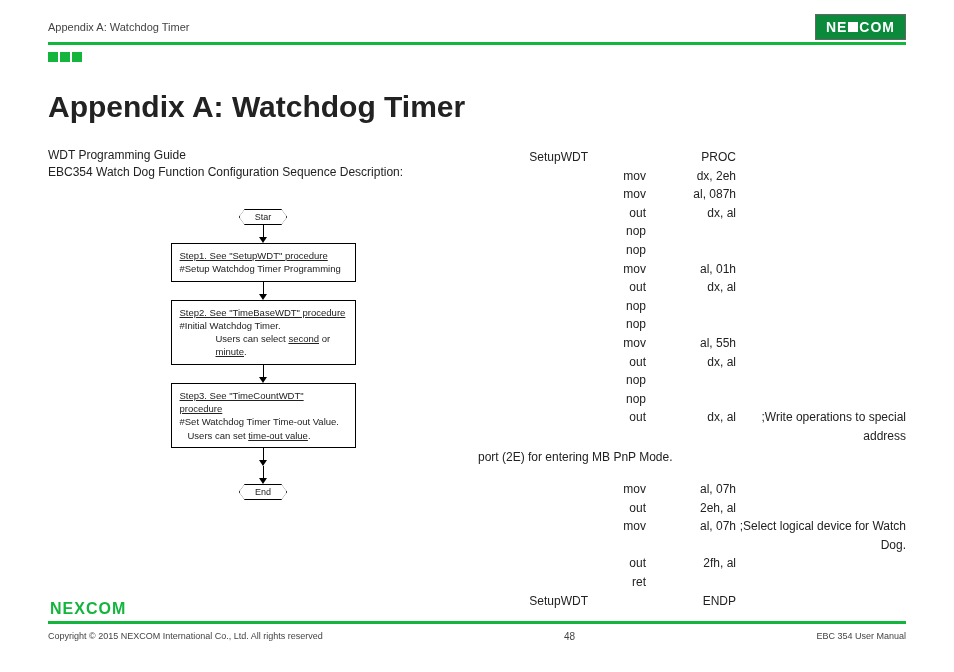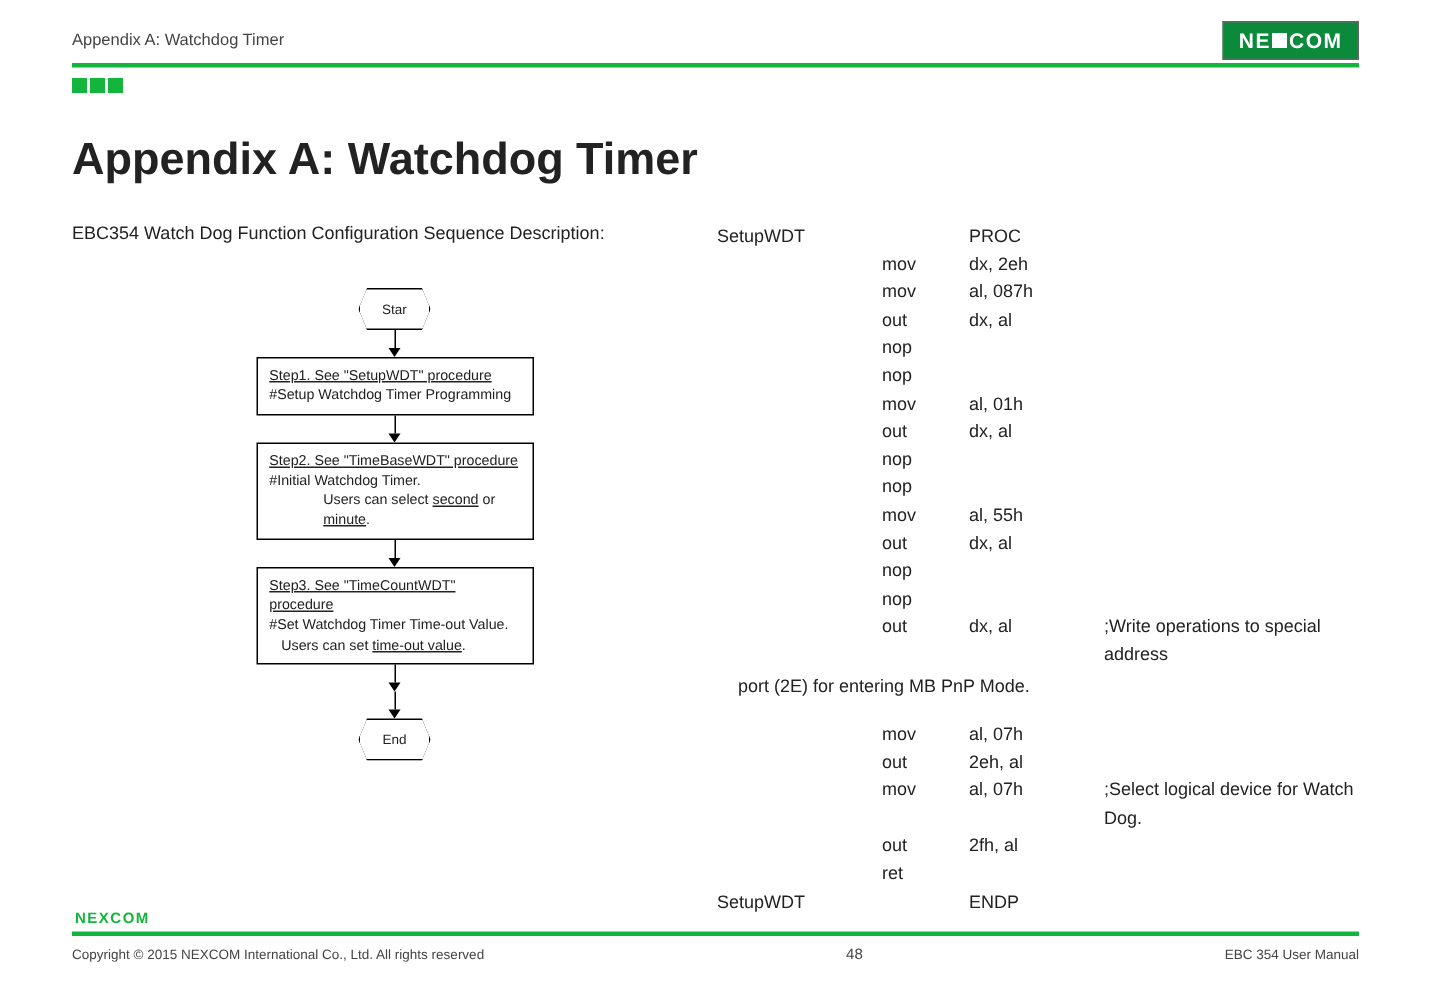--- a/index.html
+++ b/index.html
@@ -76,21 +76,21 @@
   .intro-line { margin-bottom: 3px; }
   .flowchart {
     margin-top: 30px;
     display: flex;
     flex-direction: column;
     align-items: center;
     font-size: 9.5px;
   }
   .hex {
     width: 48px;
-    height: 28px;
+    height: 16px;
     border: 1px solid #000;
     display: flex;
     align-items: center;
     justify-content: center;
     position: relative;
     clip-path: polygon(12% 0, 88% 0, 100% 50%, 88% 100%, 12% 100%, 0 50%);
     background: #fff;
     font-size: 9px;
   }
   .hex-wrap {
@@ -122,42 +122,43 @@
   }
   .fbox .u { text-decoration: underline; }
 
   .right-col {
     flex: 1;
     font-size: 12px;
     line-height: 1.55;
   }
   .code-row {
     display: flex;
+    text-align: right;
   }
   .c0 { width: 110px; }
   .c1 { width: 58px; }
   .c2 { width: 90px; }
   .c3 { flex: 1; }
-  .wrap-note { margin: 2px 0 14px 14px; }
+  .wrap-note { margin: 2px 0 14px 0; }
 
   .footer-line {
     position: absolute;
     bottom: 48px;
     left: 48px;
     right: 48px;
     height: 3px;
     background: #14b53d;
   }
   .logo-bottom {
     position: absolute;
     bottom: 54px;
     left: 48px;
     color: #14b53d;
     font-weight: bold;
-    font-size: 10px;
+    font-size: 16px;
     letter-spacing: 1px;
     background: #fff;
     padding: 0 2px;
   }
   .footer-row {
     position: absolute;
     bottom: 30px;
     left: 48px;
     right: 48px;
     display: flex;
@@ -178,20 +179,21 @@
 <div class="squares">
     <div></div>
     <div></div>
     <div></div>
   </div>
 
 <h1 class="main-title">Appendix A: Watchdog Timer</h1>
 
 <div class="content">
   <div class="left-col">
+    <div class="intro-line">WDT Programming Guide</div>
     <div class="intro-line">EBC354 Watch Dog Function Configuration Sequence Description:</div>
 
     <div class="flowchart">
       <div class="hex-wrap">
           <div class="hex">Star</div>
         </div>
       <div class="arrow">
           <div class="arrow-line"></div>
           <div class="arrow-head"></div>
         </div>

